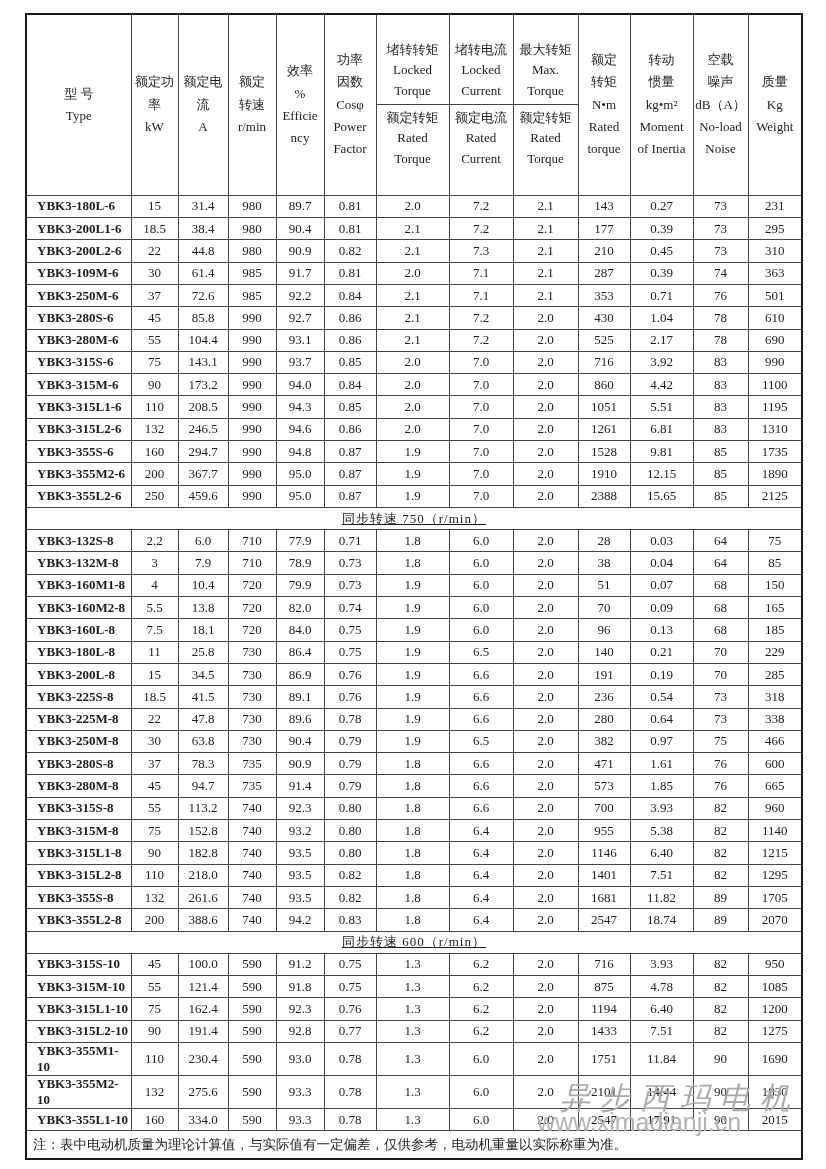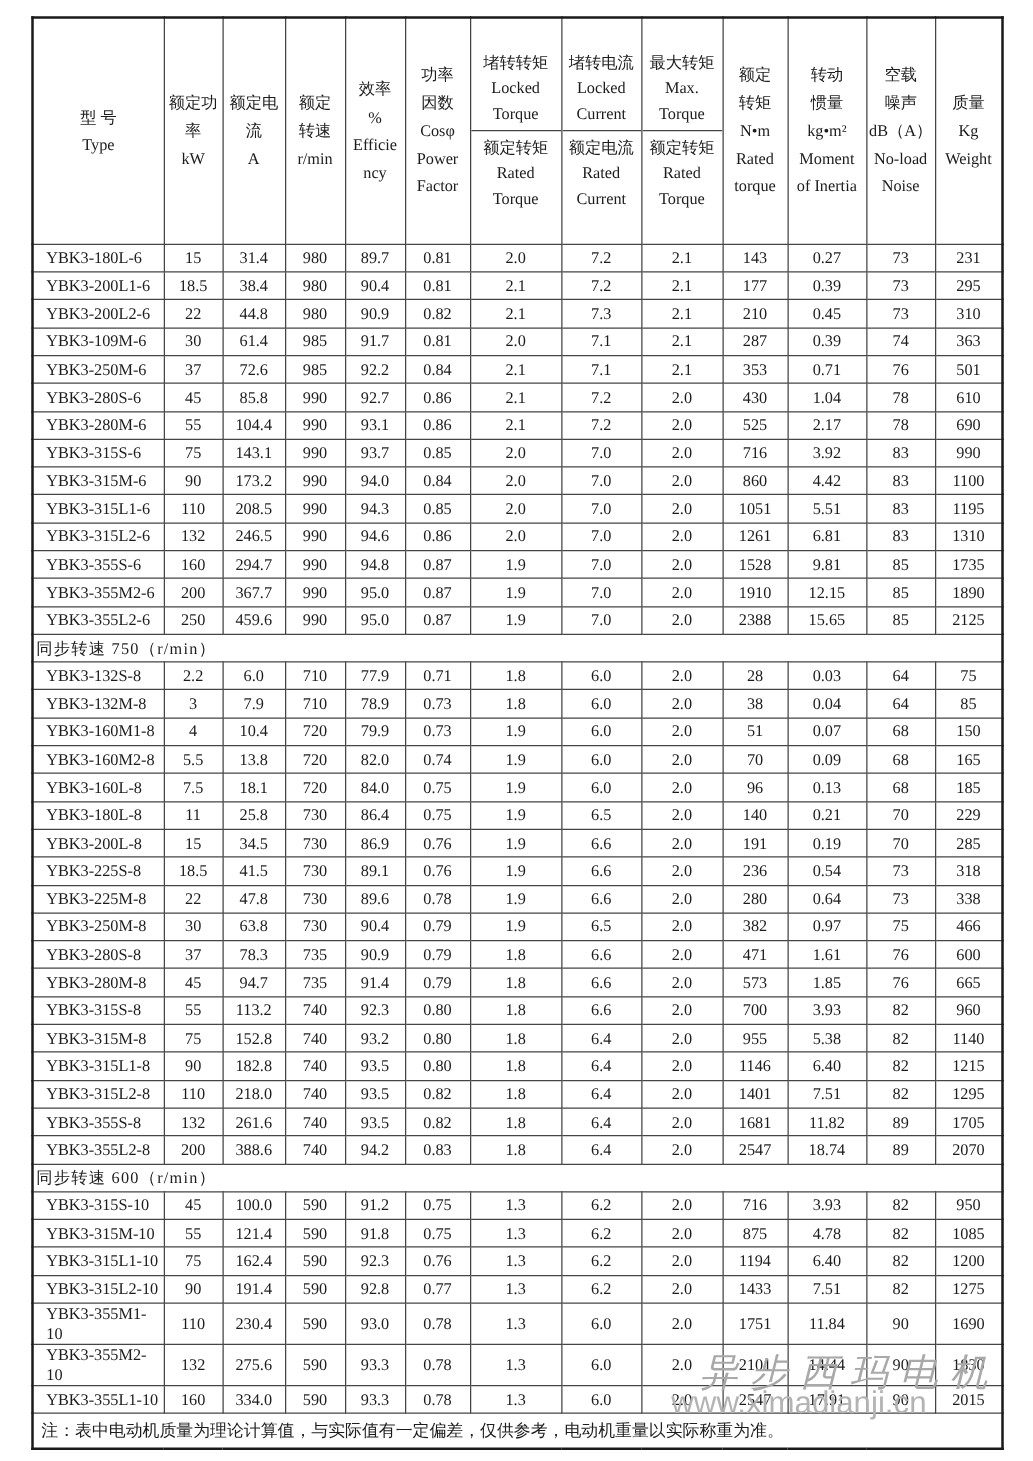--- a/index.html
+++ b/index.html
@@ -49,24 +49,26 @@
   .split-top { border-bottom: 1px solid #454545; }
   .spec-table tbody td {
     height: 21.3px;
     text-align: center;
     vertical-align: middle;
     padding: 0 2px;
   }
   .spec-table tbody td.type-cell {
     text-align: left;
     padding-left: 10px;
+    font-weight: bold;
   }
   .spec-table tr.section-row td {
-    text-align: left;
+    text-align: center;
     letter-spacing: 1px;
+    text-decoration: underline;
   }
   .spec-table tfoot td.note-cell {
     height: 25px;
     text-align: left;
     padding-left: 6px;
     font-size: 13.5px;
     vertical-align: middle;
   }
   .watermark-cn {
     position: absolute;

